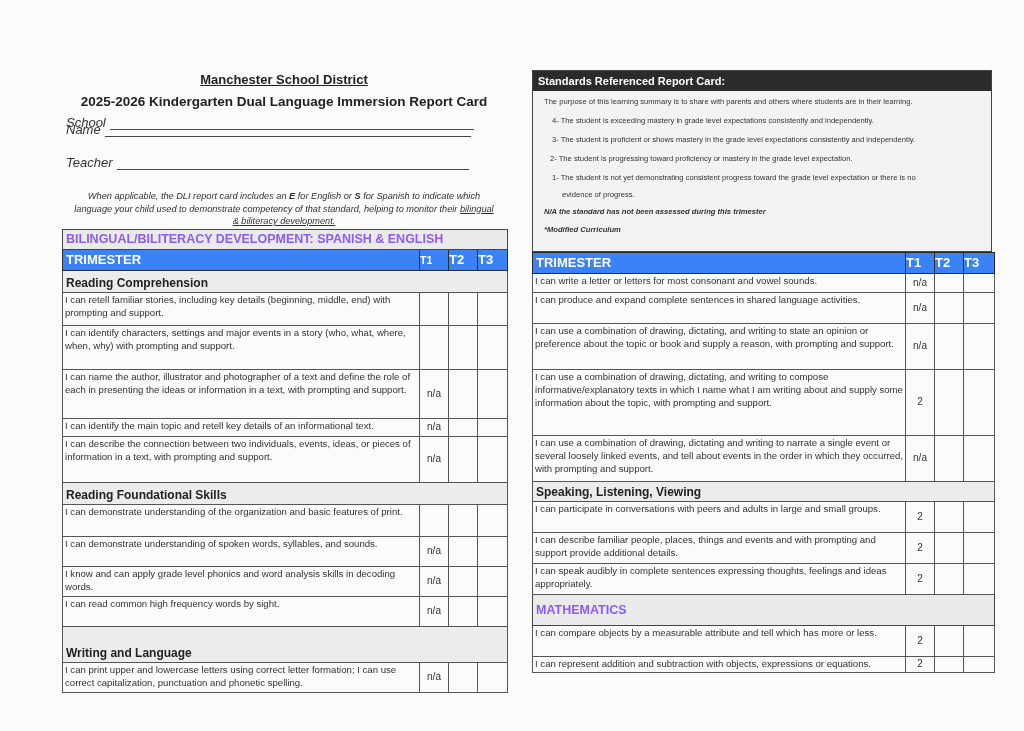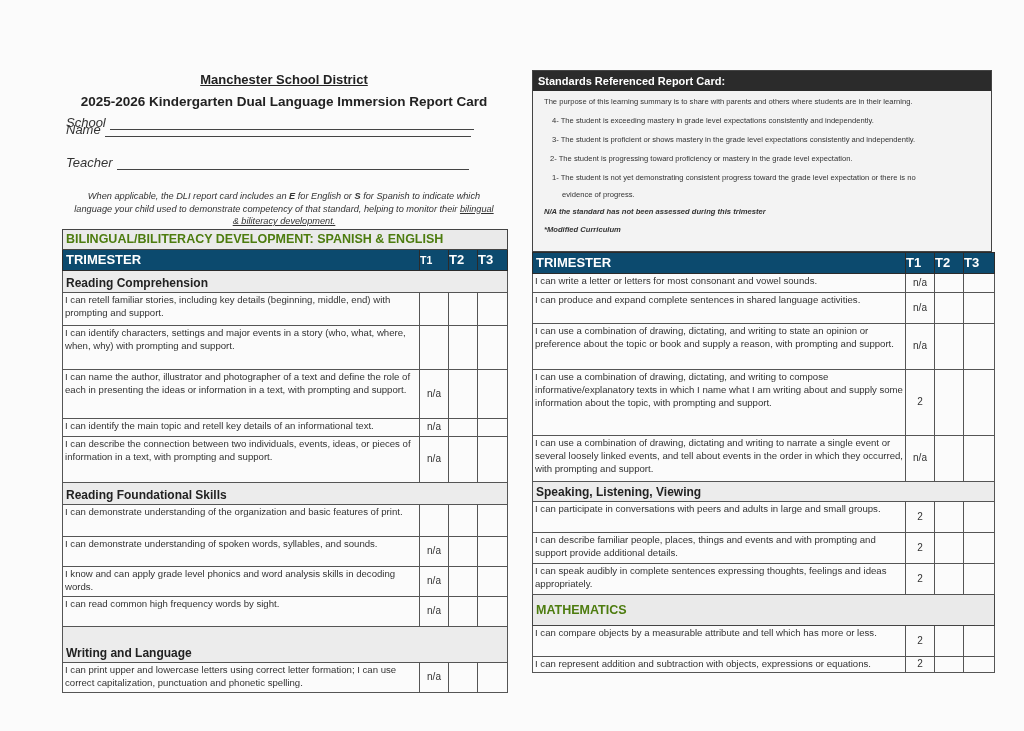--- a/index.html
+++ b/index.html
@@ -10,25 +10,25 @@
   .title2{left:62px;width:444px;top:94px;text-align:center;font-size:13.5px;font-weight:bold;color:#222;}
   .field{left:66px;font-size:13px;color:#333;display:flex;align-items:flex-end;font-style:italic;}
   .field .line{border-bottom:1px solid #444;height:12px;margin-left:4px;}
   .note{left:72px;width:424px;top:190px;text-align:center;font-size:9.2px;font-style:italic;line-height:12.5px;color:#333;}
   .note b{font-weight:bold;}
   .note u{text-decoration:underline;}
 
   table{border-collapse:collapse;table-layout:fixed;position:absolute;}
   td{border:1px solid #555;font-size:9.6px;line-height:12.8px;padding:1px 2px;vertical-align:top;color:#333;}
   td.val{text-align:center;vertical-align:middle;font-size:10px;padding:0;}
-  .hdr-dark td{background:#0c4a6e;color:#fff;font-weight:bold;font-size:13px;vertical-align:middle;padding:0 3px;border-color:#2b2b2b;}
+  .hdr-dark td{background:#3b82f6;color:#fff;font-weight:bold;font-size:13px;vertical-align:middle;padding:0 3px;border-color:#2b2b2b;}
   .hdr-dark td.t{font-size:13px;padding:0;}
   .hdr-dark td.t.small{font-size:10.5px;}
   .section td{background:#ececec;font-weight:bold;font-size:12px;color:#222;vertical-align:bottom;padding:2px 3px;}
-  .bigsec td{background:#eaeaea;font-weight:bold;font-size:12.5px;color:#4d7c0f;vertical-align:middle;padding:2px 3px;border-color:#444;}
+  .bigsec td{background:#eaeaea;font-weight:bold;font-size:12.5px;color:#8b5cf6;vertical-align:middle;padding:2px 3px;border-color:#444;}
 
   #left{left:62px;top:229px;width:445px;}
   #right{left:532px;top:252px;width:462px;}
 
   .std-box{left:532px;top:70px;width:460px;height:182px;border:1px solid #444;background:#f3f3f3;box-sizing:border-box;}
   .std-head{background:#2b2b2b;color:#fff;font-weight:bold;font-size:11px;padding:4px 5px;height:12px;}
   .std-body{font-size:7.6px;color:#333;padding:0 3px;}
   .std-body p{margin:8px;}
   .std-purpose{margin-top:6px !important;}
   .lvl{margin-left:16px !important;margin-top:10px !important;}

